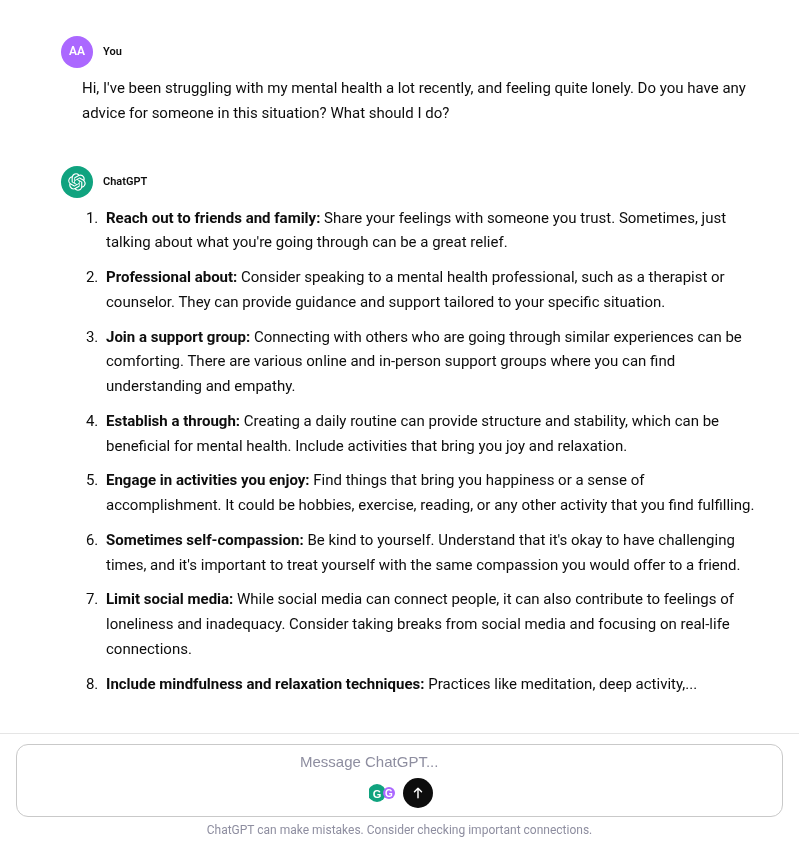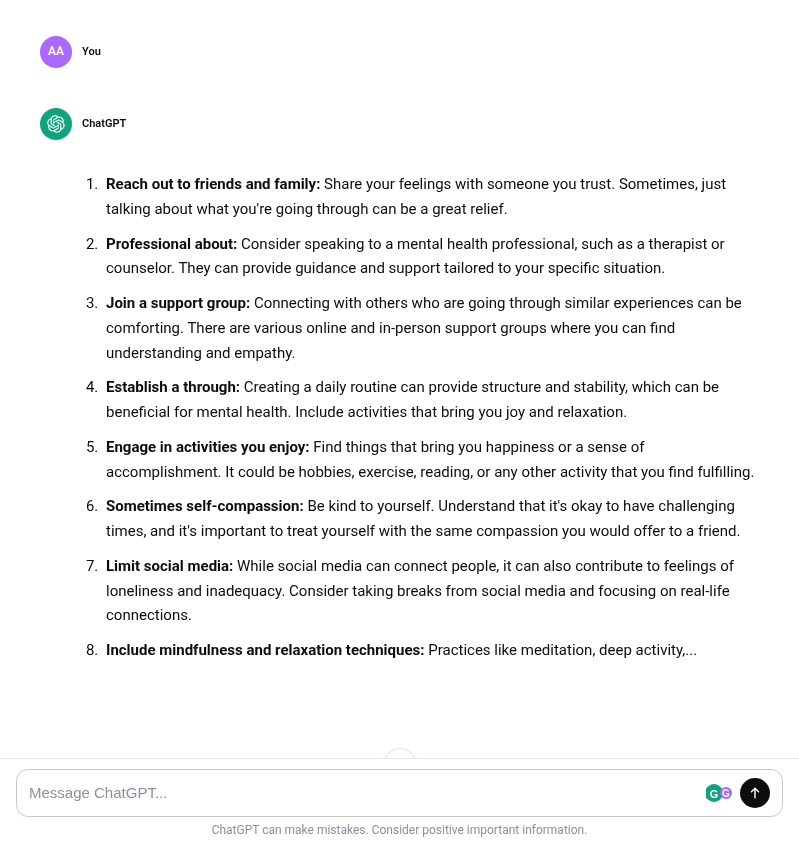--- a/index.html
+++ b/index.html
@@ -42,20 +42,21 @@
     .avatar {
       width: 32px;
       height: 32px;
       border-radius: 50%;
       display: flex;
       align-items: center;
       justify-content: center;
       font-size: 12px;
       font-weight: 600;
       flex-shrink: 0;
+      margin-left: 21px;
     }
 
     .avatar-user {
       background-color: #ab68ff;
       color: white;
     }
 
     .avatar-chatgpt {
       background-color: #10a37f;
       color: white;
@@ -79,21 +80,21 @@
       font-size: 15px;
       line-height: 1.65;
     }
 
     .message-content p {
       margin-bottom: 8px;
     }
 
     .message-content ol {
       padding-left: 20px;
-      margin-top: 24px;
+      margin-top: 0;
     }
 
     .message-content ol li {
       margin-bottom: 10px;
       padding-left: 4px;
     }
 
     .message-content ol li strong {
       font-weight: 700;
     }
@@ -128,20 +129,21 @@
     }
 
     .input-row {
       display: flex;
       align-items: center;
       border: 1px solid #c9c9c9;
       border-radius: 12px;
       padding: 8px 12px;
       background: white;
       gap: 8px;
+      flex-direction: column;
     }
 
     .message-input {
       flex: 1;
       border: none;
       outline: none;
       font-size: 15px;
       color: #0d0d0d;
       background: transparent;
       resize: none;
@@ -186,20 +188,23 @@
 <body>
 
 <div class="chat-container">
 
   <div class="message-block">
     <div class="message-header">
       <div class="avatar avatar-user">
         <span>AA</span>
       </div>
       <span class="sender-name">You</span>
+    </div>
+    <div class="message-content">
+      <p>Hi, I've been struggling with my mental health a lot recently, and feeling quite lonely. Do you have any advice for someone in this situation? What should I do?</p>
     </div>
   </div>
 
   <div class="message-block">
     <div class="message-header">
       <div class="avatar avatar-chatgpt">
         <svg viewBox="0 0 41 41" fill="none" xmlns="http://www.w3.org/2000/svg">
           <path d="M37.532 16.87a9.963 9.963 0 00-.856-8.184 10.078 10.078 0 00-10.855-4.835 9.964 9.964 0 00-7.505-3.348 10.079 10.079 0 00-9.612 6.977 9.967 9.967 0 00-6.664 4.834 10.08 10.08 0 001.24 11.817 9.965 9.965 0 00.856 8.185 10.079 10.079 0 0010.855 4.835 9.965 9.965 0 007.504 3.347 10.078 10.078 0 009.617-6.981 9.967 9.967 0 006.663-4.834 10.079 10.079 0 00-1.243-11.813zM22.498 37.886a7.474 7.474 0 01-4.799-1.735c.061-.033.168-.091.237-.134l7.964-4.6a1.294 1.294 0 00.655-1.134V19.054l3.366 1.944a.12.12 0 01.066.092v9.299a7.505 7.505 0 01-7.49 7.496zM6.392 31.006a7.471 7.471 0 01-.894-5.023c.06.036.162.099.237.141l7.964 4.6a1.297 1.297 0 001.308 0l9.724-5.614v3.888a.12.12 0 01-.048.103l-8.051 4.649a7.504 7.504 0 01-10.24-2.744zM4.297 13.62A7.469 7.469 0 018.2 10.333c0 .068-.004.19-.004.274v9.201a1.294 1.294 0 00.654 1.132l9.723 5.614-3.366 1.944a.12.12 0 01-.114.012L7.044 23.86a7.504 7.504 0 01-2.747-10.24zm27.658 6.437l-9.724-5.615 3.367-1.943a.121.121 0 01.114-.012l8.048 4.648a7.498 7.498 0 01-1.158 13.528v-9.476a1.293 1.293 0 00-.647-1.13zm3.35-5.043c-.059-.037-.162-.099-.236-.141l-7.965-4.6a1.298 1.298 0 00-1.308 0l-9.723 5.614v-3.888a.12.12 0 01.048-.103l8.05-4.645a7.497 7.497 0 0111.135 7.763zm-21.063 6.929l-3.367-1.944a.12.12 0 01-.065-.092v-9.299a7.497 7.497 0 0112.293-5.756 6.94 6.94 0 00-.236.134l-7.965 4.6a1.294 1.294 0 00-.654 1.132l-.006 11.225zm1.829-3.943l4.33-2.501 4.332 2.497v4.998l-4.331 2.5-4.331-2.5V18z" fill="currentColor"></path>
         </svg>
       </div>
@@ -236,14 +241,14 @@
         <text x="20" y="16" text-anchor="middle" font-size="10" font-weight="bold" fill="white" font-family="Arial">G</text>
       </svg>
     </button>
     <button class="input-icon-btn dark" style="width:30px;height:30px;border-radius:50%;background:#0d0d0d;border:none;cursor:pointer;display:flex;align-items:center;justify-content:center;">
       <svg width="14" height="14" viewBox="0 0 24 24" fill="none" xmlns="http://www.w3.org/2000/svg">
         <path d="M12 4L12 20M12 4L6 10M12 4L18 10" stroke="white" stroke-width="2.5" stroke-linecap="round" stroke-linejoin="round"></path>
       </svg>
     </button>
   </div>
   </div>
-  <p class="footer-note">ChatGPT can make mistakes. Consider positive important information.</p>
+  <p class="footer-note">ChatGPT can make mistakes. Consider checking important connections.</p>
 </div>
 
 </body></html>

